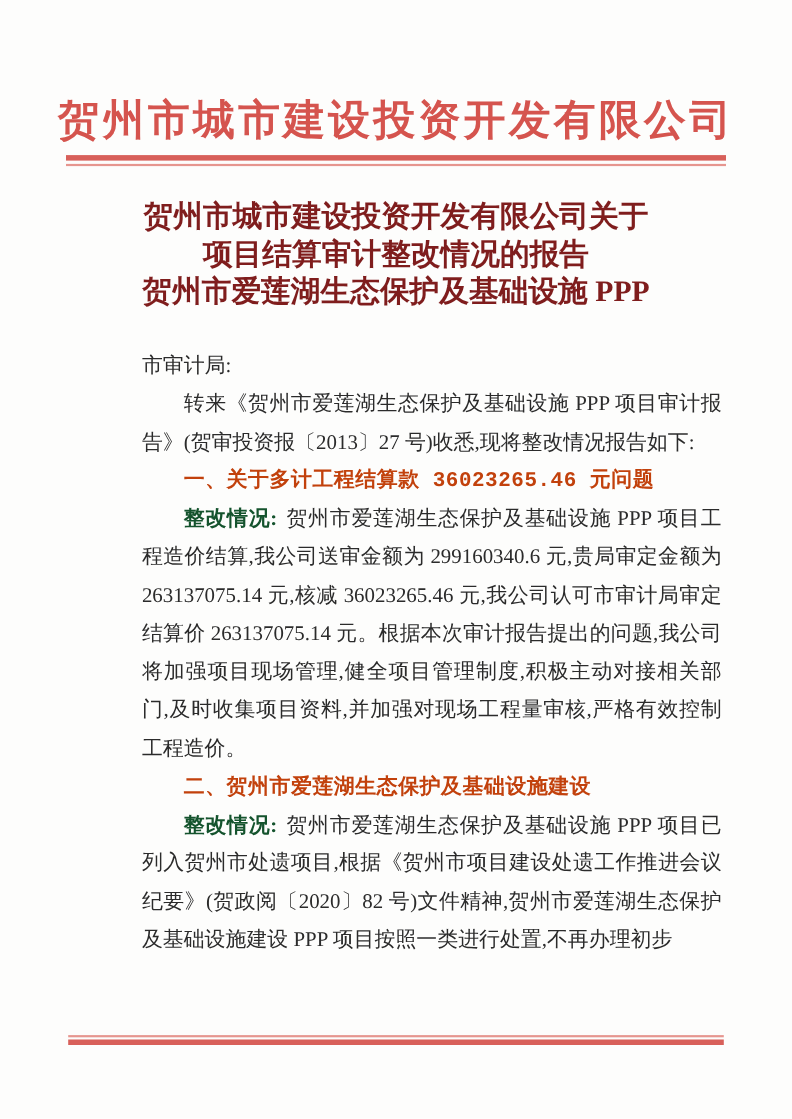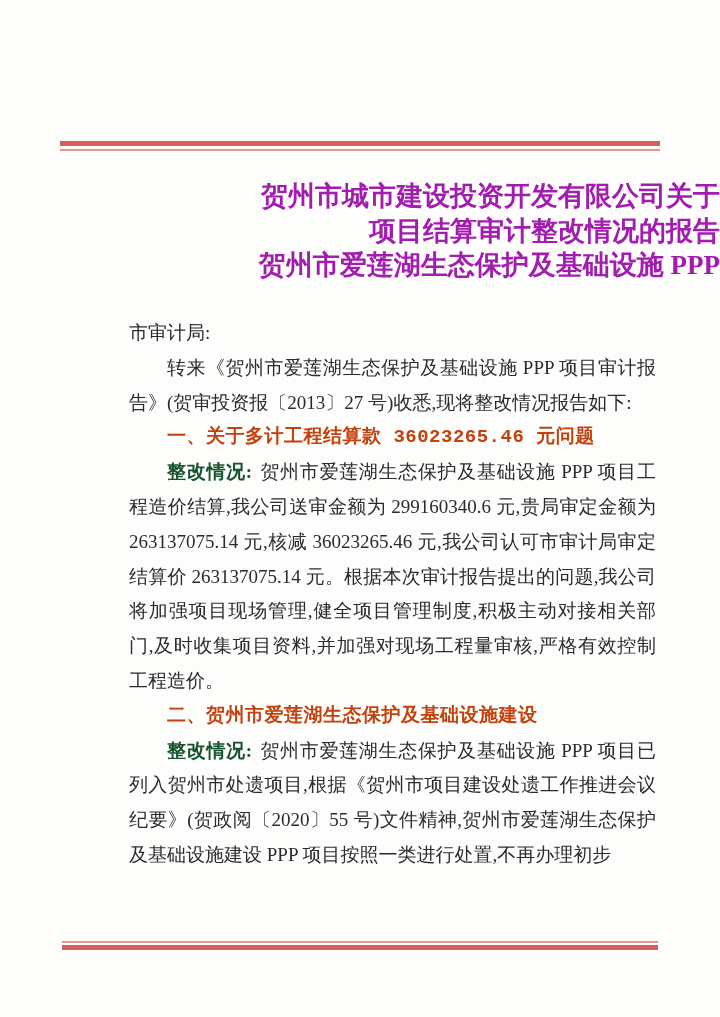--- a/index.html
+++ b/index.html
@@ -52,25 +52,25 @@
   }
   .rule-bottom .bar-thin  { height: 2px; background: var(--rule-red-light); }
   .rule-bottom .bar-gap   { height: 2px; }
   .rule-bottom .bar-thick { height: 5px; background: var(--rule-red); }
   
   .doc-title {
     position: absolute;
     top: 179px;
     left: 0;
     width: 100%;
-    text-align: right;
+    text-align: center;
     font-size: 27px;
     font-weight: bold;
     line-height: 34.5px;
-    color: #a21caf;
+    color: #7f1d1d;
     font-family: "Liberation Serif", "DejaVu Serif", serif;
   }
   
   .body-text {
     position: absolute;
     top: 316px;
     left: 98px;
     width: 527px;
     font-size: 19px;
     line-height: 34.8px;
@@ -91,20 +91,21 @@
     font-weight: bold;
     color: #14532d;
     margin-right: 0.4em;
   }
 </style>
 </head>
 <body>
 
 <div class="page">
 
+  <div class="letterhead">贺州市城市建设投资开发有限公司</div>
 
   <div class="rule-top">
     <div class="bar-thick"></div>
     <div class="bar-gap"></div>
     <div class="bar-thin"></div>
   </div>
 
   <div class="doc-title">
     <div>贺州市城市建设投资开发有限公司关于</div>
     <div>项目结算审计整改情况的报告</div>
@@ -116,21 +117,21 @@
     <p>市审计局:</p>
 
     <p class="indent">转来《贺州市爱莲湖生态保护及基础设施 PPP 项目审计报告》(贺审投资报〔2013〕27 号)收悉,现将整改情况报告如下:</p>
 
     <p class="indent section-heading">一、关于多计工程结算款 36023265.46 元问题</p>
 
     <p class="indent"><span class="run-label">整改情况:</span><span>贺州市爱莲湖生态保护及基础设施 PPP 项目工程造价结算,我公司送审金额为 299160340.6 元,贵局审定金额为 263137075.14 元,核减 36023265.46 元,我公司认可市审计局审定结算价 263137075.14 元。根据本次审计报告提出的问题,我公司将加强项目现场管理,健全项目管理制度,积极主动对接相关部门,及时收集项目资料,并加强对现场工程量审核,严格有效控制工程造价。</span></p>
 
     <p class="indent section-heading">二、贺州市爱莲湖生态保护及基础设施建设</p>
 
-    <p class="indent"><span class="run-label">整改情况:</span><span>贺州市爱莲湖生态保护及基础设施 PPP 项目已列入贺州市处遗项目,根据《贺州市项目建设处遗工作推进会议纪要》(贺政阅〔2020〕55 号)文件精神,贺州市爱莲湖生态保护及基础设施建设 PPP 项目按照一类进行处置,不再办理初步</span></p>
+    <p class="indent"><span class="run-label">整改情况:</span><span>贺州市爱莲湖生态保护及基础设施 PPP 项目已列入贺州市处遗项目,根据《贺州市项目建设处遗工作推进会议纪要》(贺政阅〔2020〕82 号)文件精神,贺州市爱莲湖生态保护及基础设施建设 PPP 项目按照一类进行处置,不再办理初步</span></p>
 
   </div>
 
   <div class="rule-bottom">
     <div class="bar-thin"></div>
     <div class="bar-gap"></div>
     <div class="bar-thick"></div>
   </div>
 
 </div>

